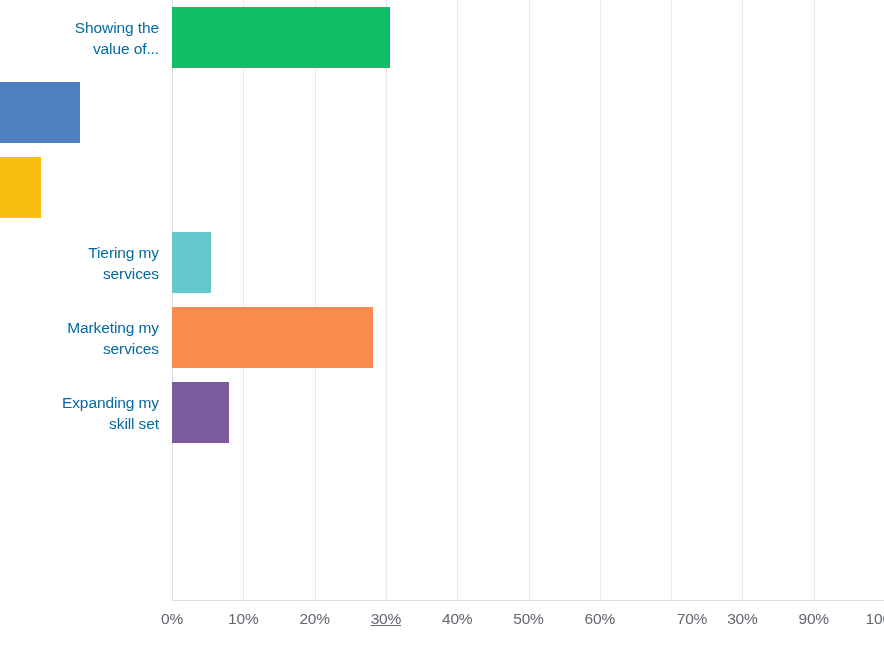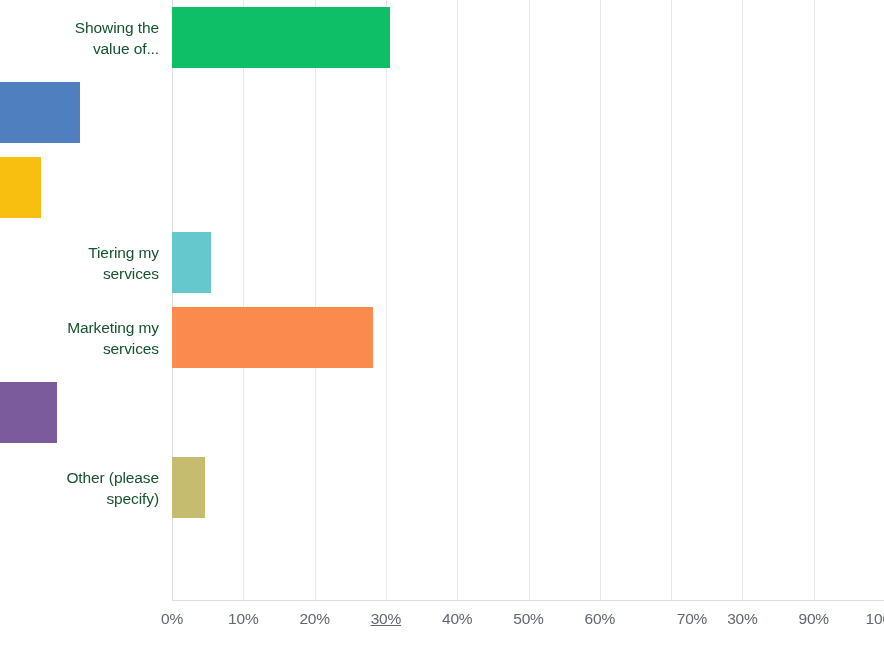--- a/index.html
+++ b/index.html
@@ -64,21 +64,21 @@
     height: 75px;
     display: flex;
     align-items: center;
   }
   .cat-label {
     width: 172px;
     padding-right: 13px;
     text-align: right;
     font-size: 15.5px;
     line-height: 21px;
-    color: #14532d;
+    color: #0369a1;
     white-space: pre-line;
     letter-spacing: -0.1px;
   }
   .bar-cell {
     position: relative;
     flex: 1;
     height: 75px;
   }
   .bar {
     position: absolute;
@@ -154,29 +154,24 @@
         </div>
       </div>
       <div class="row">
         <div class="cat-label">Marketing my
 services</div>
         <div class="bar-cell">
           <div class="bar" title="Marketing my services: 28.2%" style="width: 201.066px; background: rgb(251, 138, 79);"></div>
         </div>
       </div>
       <div class="row">
+        <div class="cat-label">Expanding my
+skill set</div>
         <div class="bar-cell">
           <div class="bar" title="Expanding my skill set: 8%" style="width: 57.04px; background: rgb(123, 91, 155);"></div>
-        </div>
-      </div>
-      <div class="row">
-        <div class="cat-label">Other (please
-specify)</div>
-        <div class="bar-cell">
-          <div class="bar" title="Other (please specify): 4.6%" style="width: 32.798px; background: rgb(197, 188, 112);"></div>
         </div>
       </div>
     </div>
 
   <div class="xticks">
       <div class="xtick" style="left: 172px;">0%</div>
       <div class="xtick" style="left: 243.3px;">10%</div>
       <div class="xtick" style="left: 314.6px;">20%</div>
       <div class="xtick" style="left: 385.9px; text-decoration: underline;">30%</div>
       <div class="xtick" style="left: 457.2px;">40%</div>

